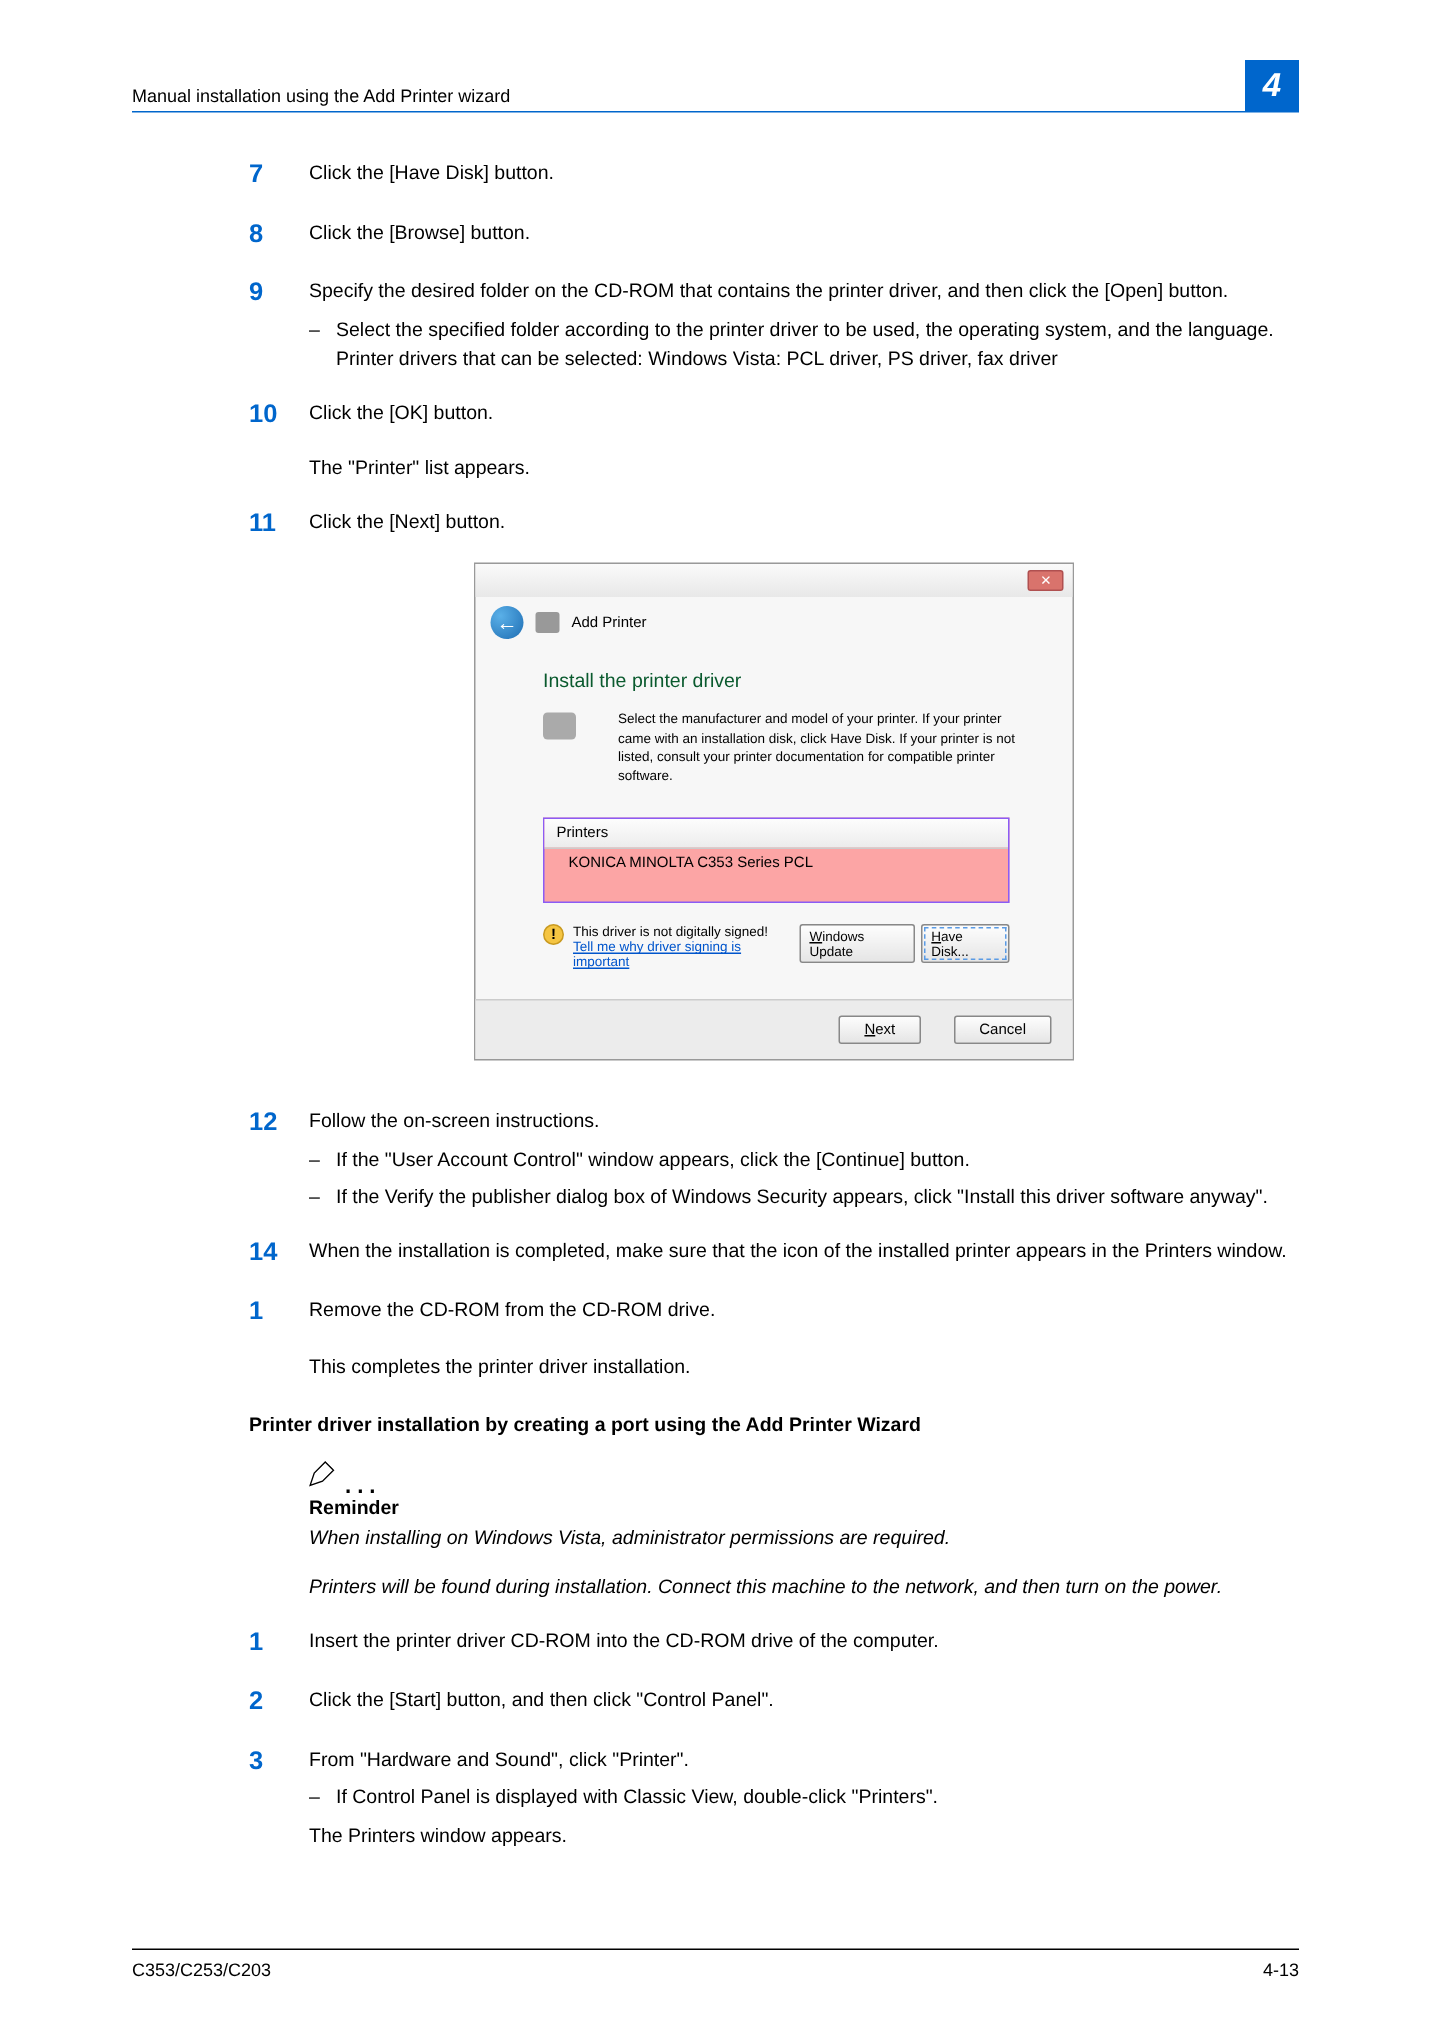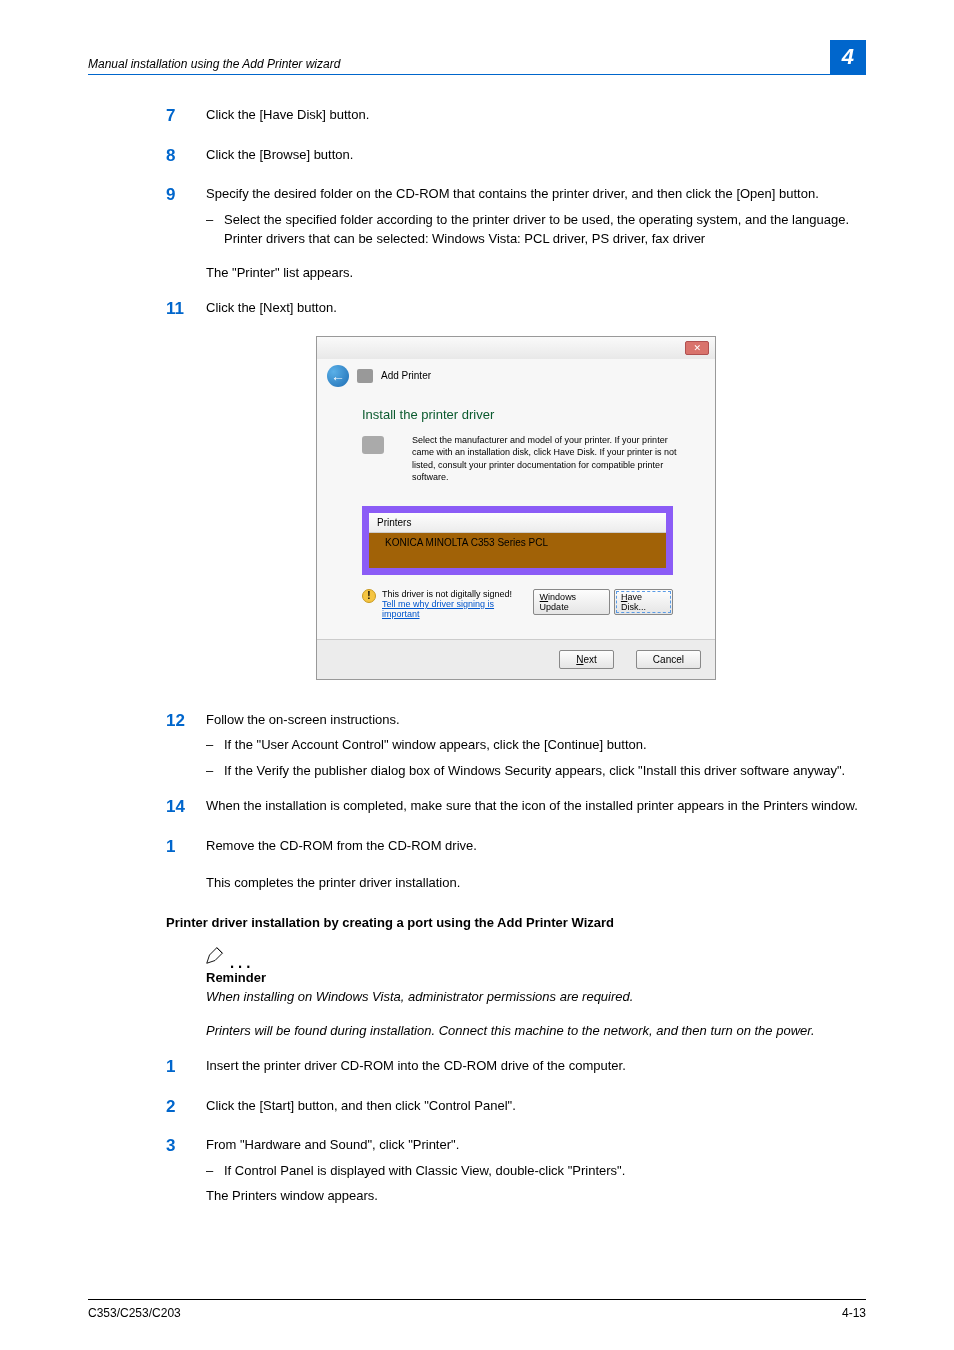--- a/index.html
+++ b/index.html
@@ -18,21 +18,20 @@
       display: flex;
       justify-content: space-between;
       align-items: flex-end;
       border-bottom: 1px solid #0066cc;
       padding-bottom: 3px;
       margin-bottom: 28px;
     }
     .header-title {
       font-size: 12px;
       color: #000;
-      font-style: italic;
     }
     .page-num-box {
       background: #0066cc;
       color: #fff;
       font-weight: bold;
       font-style: italic;
       font-size: 22px;
       padding: 4px 12px;
       margin-bottom: -3px;
     }
@@ -136,22 +135,22 @@
       background: #aaa;
       border-radius: 3px;
       flex-shrink: 0;
       margin-top: 2px;
     }
     .ss-desc {
       font-size: 9px;
       line-height: 1.4;
     }
     .ss-listbox {
-      border: 7px solid #8b5cf6;
-      background: #a16207;
+      border: 1px solid #8b5cf6;
+      background: #fca5a5;
       margin: 0 12px 14px 0;
     }
     .ss-listhead {
       background: linear-gradient(#fdfdfd, #ececec);
       border-bottom: 1px solid #ccc;
       padding: 4px 8px;
       font-size: 10px;
     }
     .ss-listitem {
       padding: 4px 16px 20px 16px;
@@ -289,20 +288,24 @@
       <div class="step-num">9</div>
       <div class="step-body">
         <span>Specify the desired folder on the CD-ROM that contains the printer driver, and then click the [Open] button.</span>
         <div class="sub">
           <span class="sub-dash">–</span>
           <span>Select the specified folder according to the printer driver to be used, the operating system, and the language. Printer drivers that can be selected: Windows Vista: PCL driver, PS driver, fax driver</span>
         </div>
       </div>
     </div>
 
+    <div class="step">
+      <div class="step-num">10</div>
+      <div class="step-body">Click the [OK] button.</div>
+    </div>
     <div class="note">The "Printer" list appears.</div>
 
     <div class="step">
       <div class="step-num">11</div>
       <div class="step-body">Click the [Next] button.</div>
     </div>
 
     <div class="screenshot">
       <div class="ss-titlebar">
         <div class="ss-close">✕</div>

